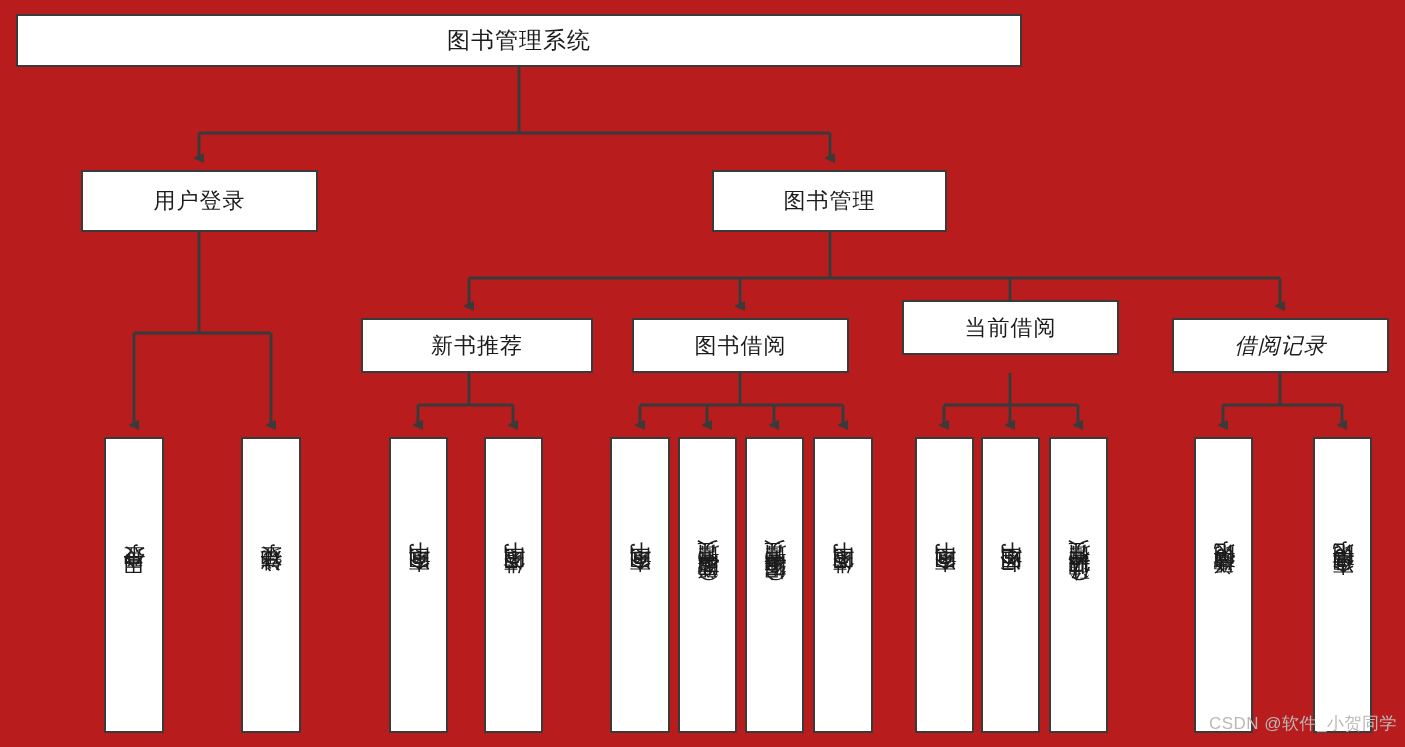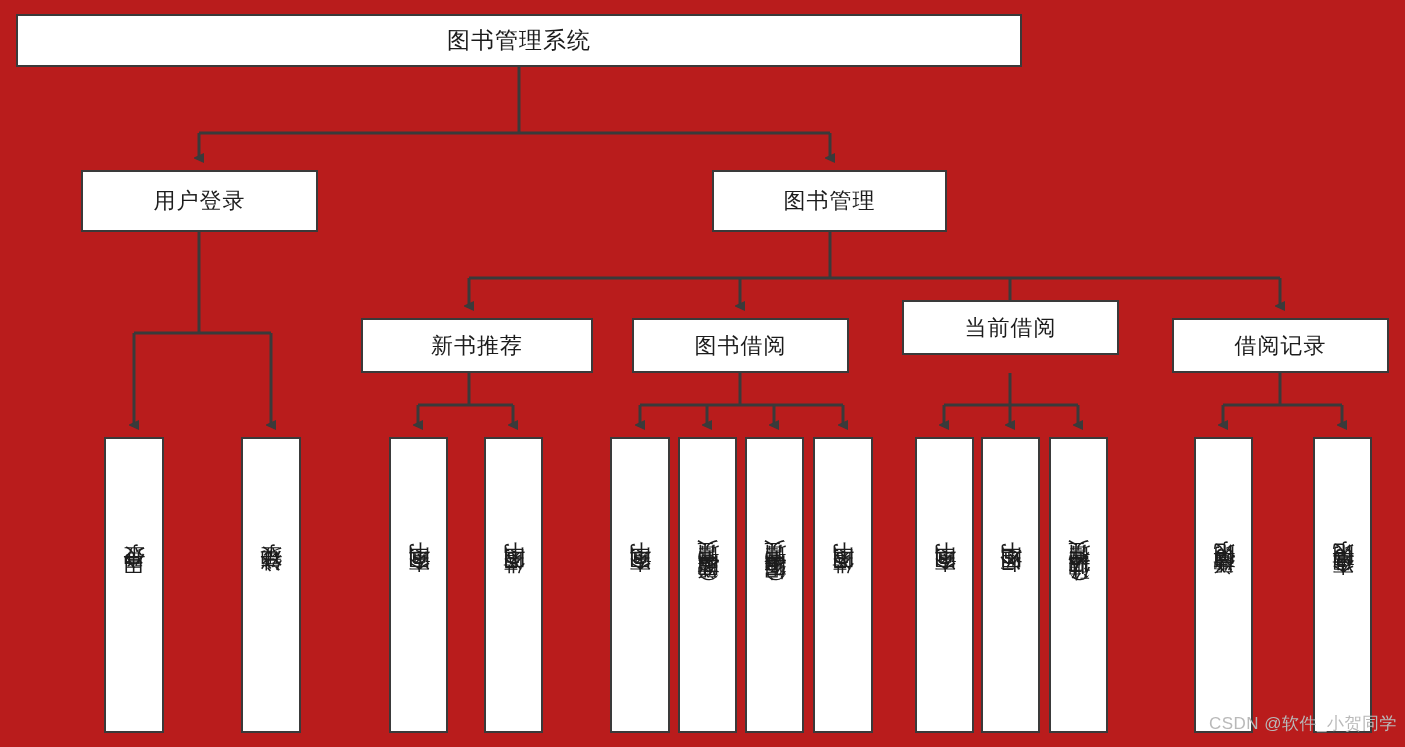--- a/index.html
+++ b/index.html
@@ -141,21 +141,21 @@
 
   <div class="node horiz" style="left:361px; top:318px; width:232px; height:55px;">
     <span>新书推荐</span>
   </div>
   <div class="node horiz" style="left:632px; top:318px; width:217px; height:55px;">
     <span>图书借阅</span>
   </div>
   <div class="node horiz" style="left:902px; top:300px; width:217px; height:55px;">
     <span>当前借阅</span>
   </div>
-  <div class="node horiz" style="left:1172px; top:318px; width:217px; height:55px;">
+  <div class="node horiz" style="left:1172px; top:318px; width:217px; height:55px;font-style:italic;">
     <span>借阅记录</span>
   </div>
 
   <div class="node leaf" style="left:104px; top:437px; width:60px; height:296px;">
     <span class="vwrap">
       <span class="vtext">用户登录</span>
     </span>
   </div>
   <div class="node leaf" style="left:241px; top:437px; width:60px; height:296px;">
     <span class="vwrap">

